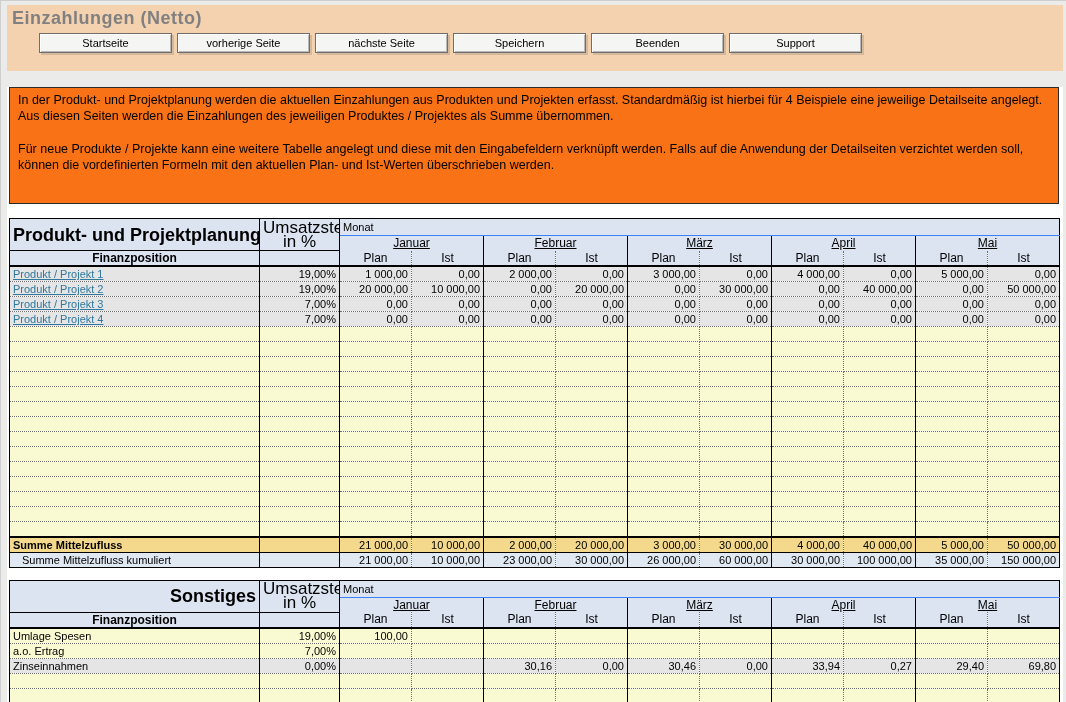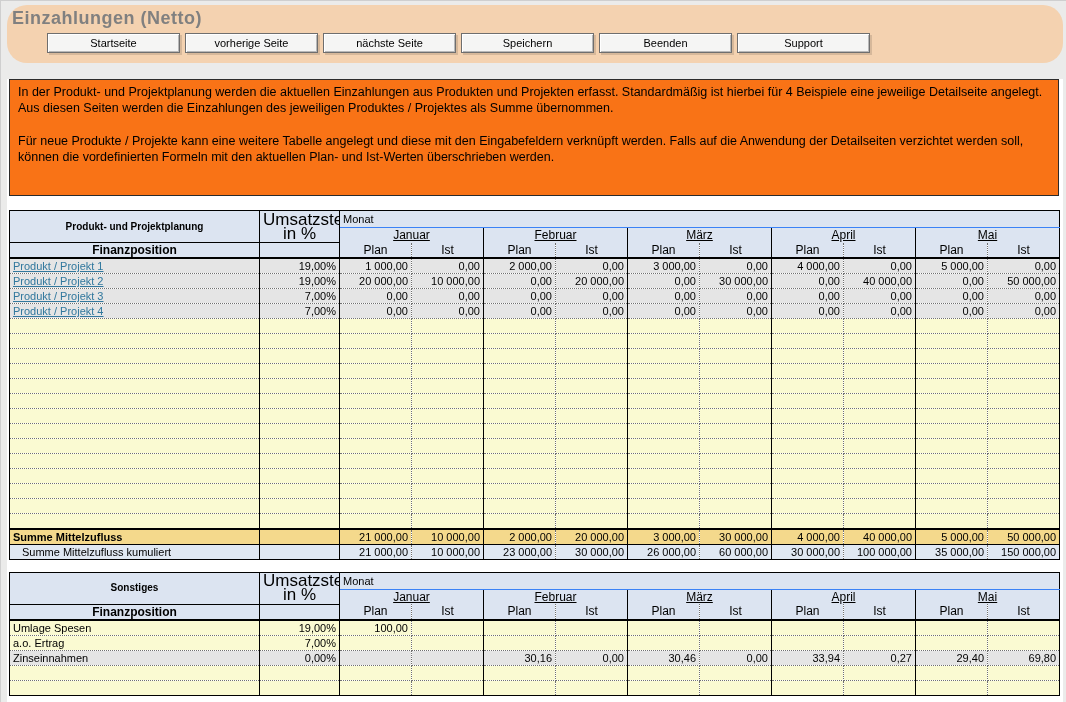--- a/index.html
+++ b/index.html
@@ -9,28 +9,28 @@
   *{box-sizing:border-box;}
   html,body{margin:0;padding:0;}
   body{
     width:1066px;height:702px;overflow:hidden;
     background:#EBEBEA;
     font-family:"Liberation Sans",sans-serif;
     border-top:1px solid #CFCFCF;border-left:1px solid #CFCFCF;
   }
   .band{
     background:var(--peach);
-    margin:4px 3px 16px 6px;height:58px;border-radius:20px;
+    margin:4px 3px 16px 6px;height:66px;
   }
   .band-title{
     display:block;padding:3px 0 0 5px;
     font-size:18px;font-weight:bold;color:var(--titletxt);
     letter-spacing:0.5px;
   }
-  .toolbar{padding:4px 0 0 40px;}
+  .toolbar{padding:4px 0 0 32px;}
   .tb-btn{
     width:133px;height:20px;margin-right:5px;
     font-family:"Liberation Sans",sans-serif;font-size:11px;color:#000;
     background:#F5F5F4;
     border:1px solid #6E6E6E;
     box-shadow:inset 1px 1px 0 #FFFFFF, inset -1px -1px 0 #B8B8B8, 2px 2px 0 rgba(0,0,0,0.12);
     cursor:pointer;
   }
   .content{
     background:#FFFFFF;margin:0 3px 0 6px;height:632px;
@@ -48,21 +48,21 @@
     margin:14px 0 0 2px;
     border:1px solid #000;
     font-family:"Liberation Sans",sans-serif;font-size:11px;color:#000;
   }
   table.sheet#table2{margin-top:12px;}
   .sheet th,.sheet td{
     padding:0 3px;overflow:hidden;white-space:nowrap;height:15px;line-height:14px;
   }
   .hrow1{height:17px;}
   .hdr{background:var(--hdr);}
-  .title-cell{font-size:10px;font-weight:bold;text-align:center;border-bottom:1px solid #000;}
+  .title-cell{font-size:18px;font-weight:bold;text-align:right;border-bottom:1px solid #000;}
   .tax-head{font-size:17px;font-weight:normal;text-align:center;border-bottom:1px solid #000;line-height:13px;}
   .monat-cell{font-size:11px;font-weight:normal;text-align:left;border-bottom:1px solid #3b82f6;padding-left:3px;}
   .month-name{font-size:12px;font-weight:normal;text-align:center;text-decoration:underline;}
   .planist{font-size:12px;font-weight:normal;text-align:center;margin-top:9px;}
   .finanz{font-size:12px;font-weight:bold;text-align:center;}
   .hrow3 th{border-bottom:2px solid #000;}
 
   .vs{border-right:1px solid #000;}
   .vd{border-right:1px dotted #707070;}
   .hd{border-bottom:1px dotted #707070;}

